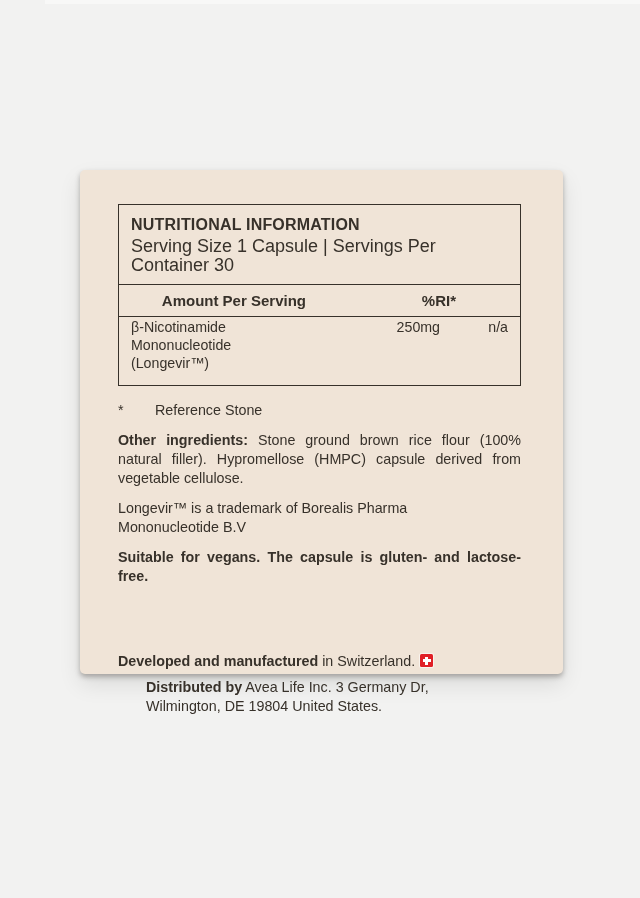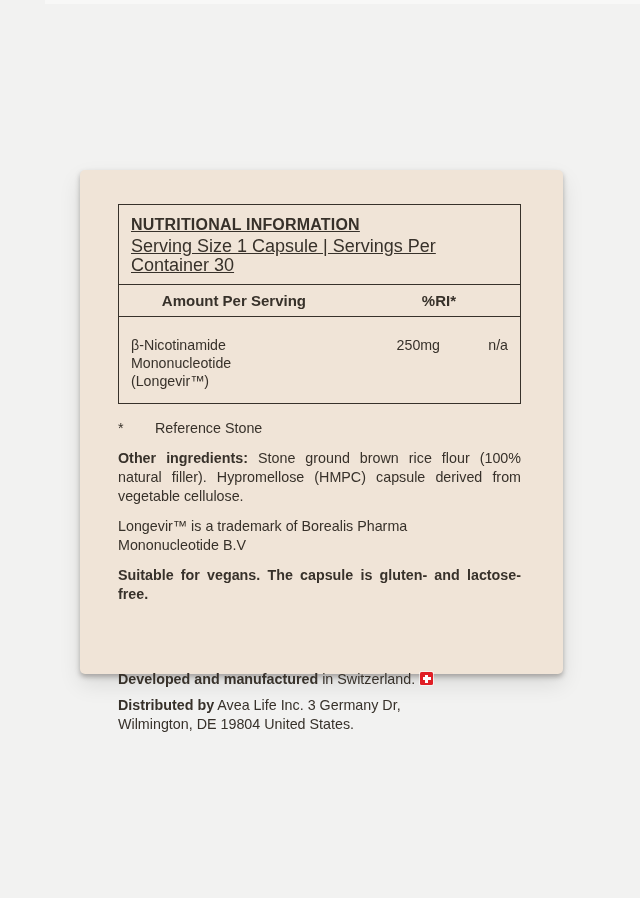--- a/index.html
+++ b/index.html
@@ -29,42 +29,42 @@
     padding:34px 42px 0 38px;
     box-shadow:0 3px 5px rgba(60,55,50,0.35),0 10px 22px rgba(0,0,0,0.10);
   }
   
   .nutri-table{
     border:1.6px solid var(--border);
     width:100%;
   }
   .t-row{border-top:1.6px solid var(--border);}
   .t-row:first-child{border-top:none;}
-  .t-head{padding:10px 12px 9px;text-decoration:underline;}
+  .t-head{padding:10px 12px 9px;}
   .t-title{font-weight:700;font-size:16px;letter-spacing:.2px;line-height:20px;}
   .t-serving{font-size:18px;line-height:19px;margin-top:2px;}
   .t-grid{
     display:grid;
     grid-template-columns:1fr 150px 52px;
     align-items:start;
   }
   .t-cols{padding:7px 12px 6px;font-weight:700;font-size:15px;line-height:18px;}
-  .t-data{padding:19px 12px 13px;font-size:14.2px;line-height:18px;}
+  .t-data{padding:1px 12px 13px;font-size:14.2px;line-height:18px;}
   .col-amt{text-align:right;}
   .t-data .col-amt{padding-right:16px;}
   .col-ri{text-align:right;}
   
   .para{font-size:14.3px;line-height:19px;margin-top:11px;color:var(--ink);}
   .justify{text-align:justify;}
   .bold{font-weight:700;}
   .block{display:block;}
   .footnote{margin-top:15px;font-size:14.3px;line-height:19px;}
   .fn-sym{display:inline-block;width:37px;}
   .manufactured{margin-top:66px;}
-  .distributed{margin-top:7px;}
+  .distributed{margin-top:7px;margin-left:28px;}
   
   .swiss-flag{
     display:inline-block;width:13px;height:13px;
     background:var(--flag-red);
     border-radius:1.5px;
     position:relative;
     vertical-align:-1px;
     margin-left:5px;
     box-shadow:0 0 0 1px rgba(255,255,255,0.55);
   }

